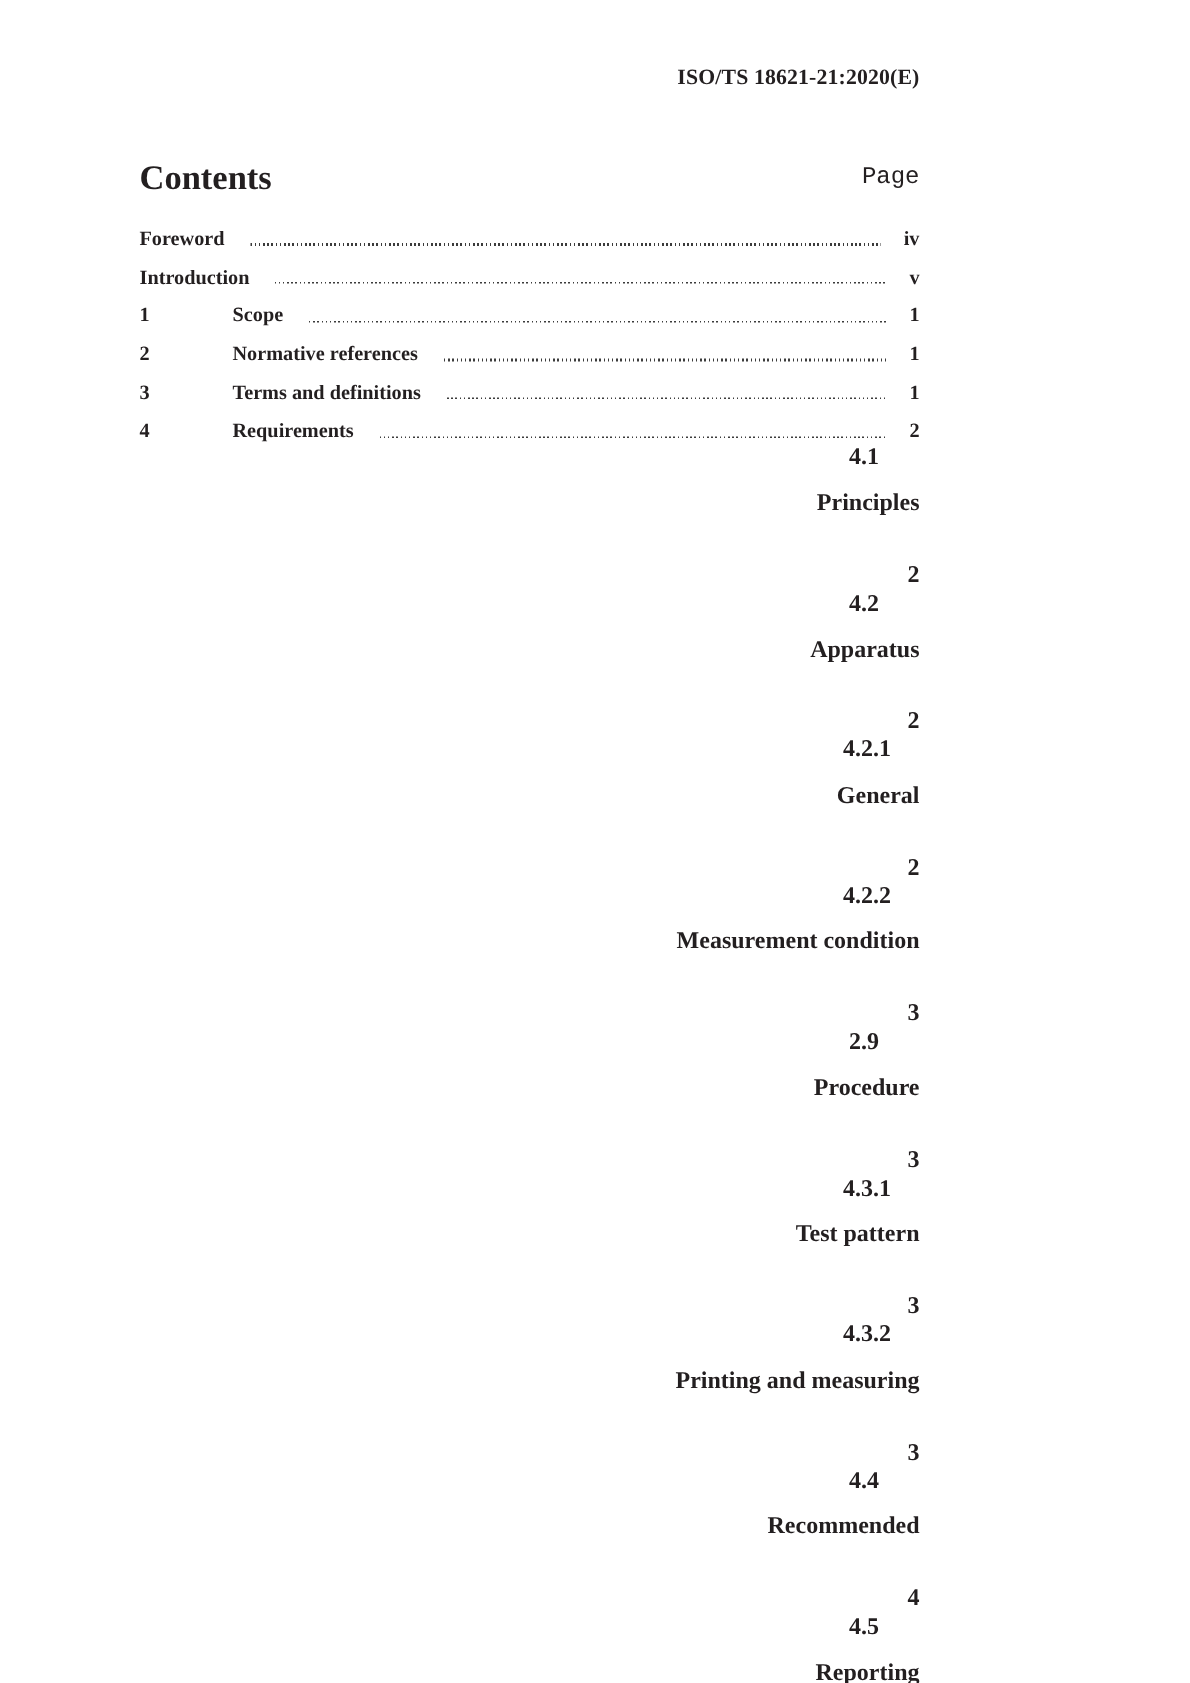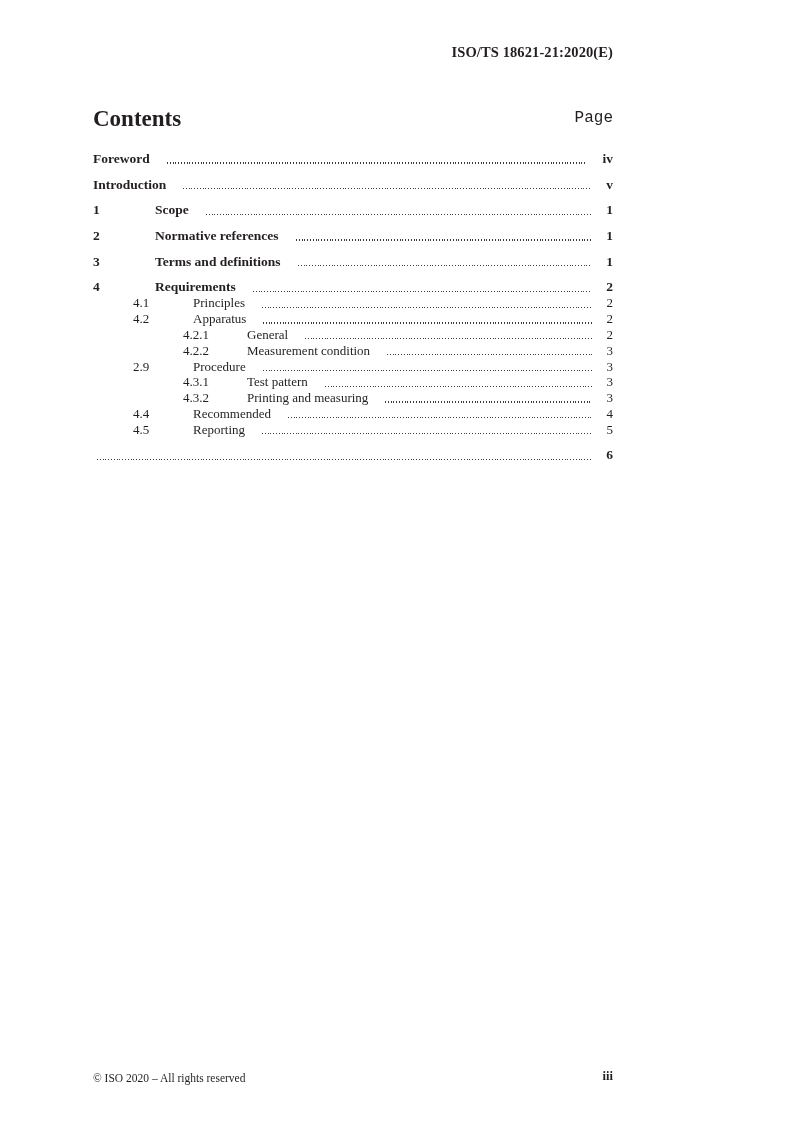--- a/index.html
+++ b/index.html
@@ -57,24 +57,25 @@
   .toc-row.main {
     font-size: 13.5px;
     font-weight: 700;
     line-height: 1.16;
     margin-top: 10px;
   }
   .toc-row.main:first-child {
     margin-top: 0;
   }
   .toc-row.sub {
-    font-size: 13px;
-    font-weight: 400;
+    font-size: 16px;
+    font-weight: 700;
     line-height: 1.1;
     margin-top: 1.5px;
+    flex-direction: column;
   }
   .toc-row .num {
     flex: none;
     white-space: nowrap;
   }
   .toc-row.l1 .num { width: 49px; }
   .toc-row.l2 { padding-left: 40px; }
   .toc-row.l2 .num { width: 47px; }
   .toc-row.l3 { padding-left: 90px; }
   .toc-row.l3 .num { width: 51px; }
@@ -214,18 +215,14 @@
         <span class="label">Reporting</span>
         <span class="leader"></span>
         <span class="pagenum">5</span>
       </div>
       <div class="toc-row l0 main">
         <span class="leader"></span>
         <span class="pagenum">6</span>
       </div>
     </div>
 
-  <div class="footer">
-    <span class="copyright">© ISO 2020 – All rights reserved</span>
-    <span class="folio">iii</span>
-  </div>
 
 </div>
 
 </body></html>

